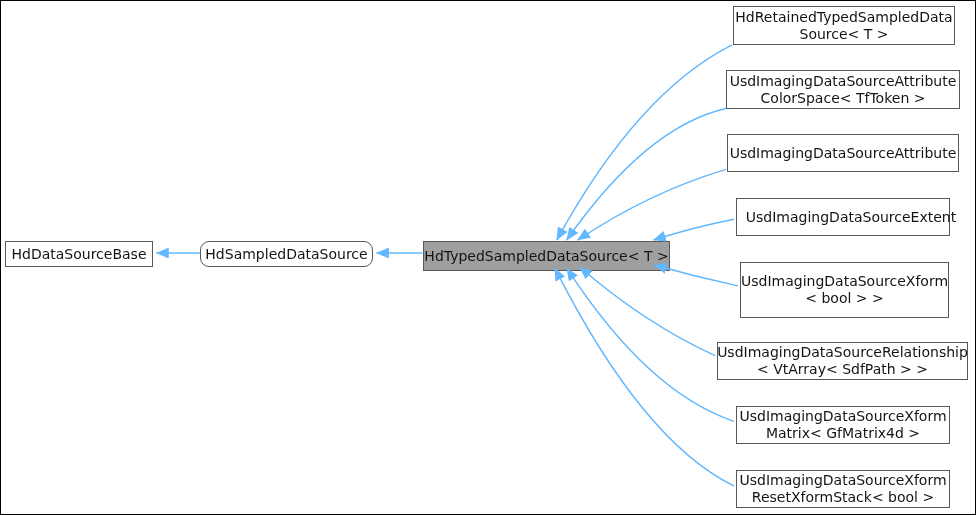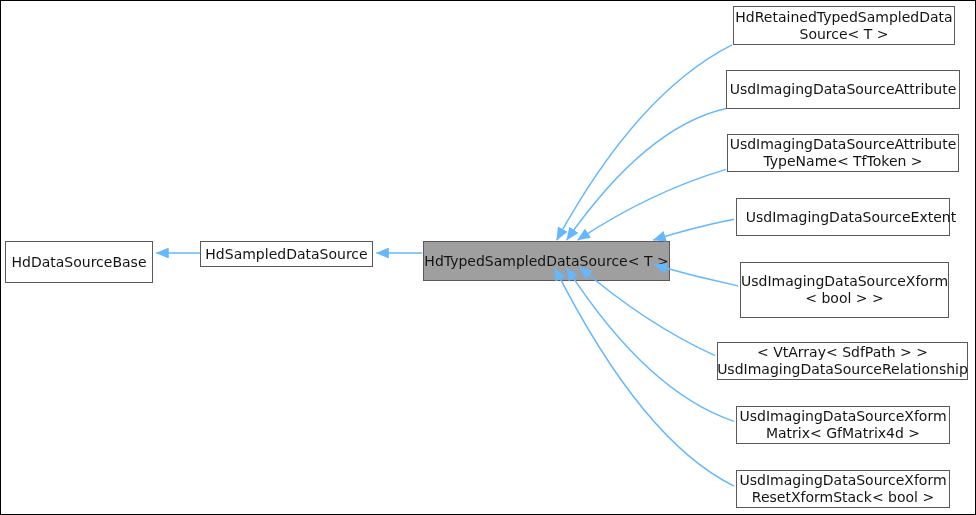--- a/index.html
+++ b/index.html
@@ -55,50 +55,50 @@
   }
   .arrowhead-shape {
     fill: var(--edge, #63b8ff);
   }
 </style>
 </head>
 <body>
 
 <div class="canvas" style="--bg: #ffffff; --frame: #000000; --edge: #63b8ff; --node-fill: #ffffff; --node-border: #595959; --highlight-fill: #9f9f9f; --text: #141414;">
   <div class="nodes-layer">
-      <div class="node" style="left: 4px; top: 240px; width: 148px; height: 42px;">
+      <div class="node" style="left: 4px; top: 240px; width: 148px; height: 26px;">
         <span class="node-line">HdDataSourceBase</span>
       </div>
-      <div class="node" style="left: 199px; top: 240px; width: 173px; height: 26px;">
+      <div class="node" style="left: 199px; top: 240px; width: 173px; height: 26px; border-radius: 9px;">
         <span class="node-line">HdSampledDataSource</span>
       </div>
-      <div class="node highlight" style="left: 422px; top: 240px; width: 247px; height: 40px;">
+      <div class="node highlight" style="left: 422px; top: 240px; width: 247px; height: 30px;">
         <span class="node-line">HdTypedSampledDataSource&lt; T &gt;</span>
       </div>
       <div class="node" style="left: 732px; top: 5px; width: 222px; height: 39px;">
         <span class="node-line">HdRetainedTypedSampledData</span>
         <span class="node-line">Source&lt; T &gt;</span>
       </div>
       <div class="node" style="left: 725px; top: 69px; width: 234px; height: 39px;">
         <span class="node-line">UsdImagingDataSourceAttribute</span>
+        <span class="node-line">ColorSpace&lt; TfToken &gt;</span>
       </div>
       <div class="node" style="left: 726px; top: 133px; width: 232px; height: 38px;">
         <span class="node-line">UsdImagingDataSourceAttribute</span>
-        <span class="node-line">TypeName&lt; TfToken &gt;</span>
       </div>
       <div class="node" style="left: 735px; top: 197px; width: 214px; height: 38px; padding-left: 16px;">
         <span class="node-line">UsdImagingDataSourceExtent</span>
       </div>
       <div class="node" style="left: 739px; top: 261px; width: 209px; height: 56px;">
         <span class="node-line">UsdImagingDataSourceXform</span>
         <span class="node-line">&lt; bool &gt; &gt;</span>
       </div>
       <div class="node" style="left: 716px; top: 341px; width: 251px; height: 38px;">
+        <span class="node-line">UsdImagingDataSourceRelationship</span>
         <span class="node-line">&lt; VtArray&lt; SdfPath &gt; &gt;</span>
-        <span class="node-line">UsdImagingDataSourceRelationship</span>
       </div>
       <div class="node" style="left: 735px; top: 405px; width: 214px; height: 38px;">
         <span class="node-line">UsdImagingDataSourceXform</span>
         <span class="node-line">Matrix&lt; GfMatrix4d &gt;</span>
       </div>
       <div class="node" style="left: 735px; top: 469px; width: 214px; height: 38px;">
         <span class="node-line">UsdImagingDataSourceXform</span>
         <span class="node-line">ResetXformStack&lt; bool &gt;</span>
       </div>
     </div>

